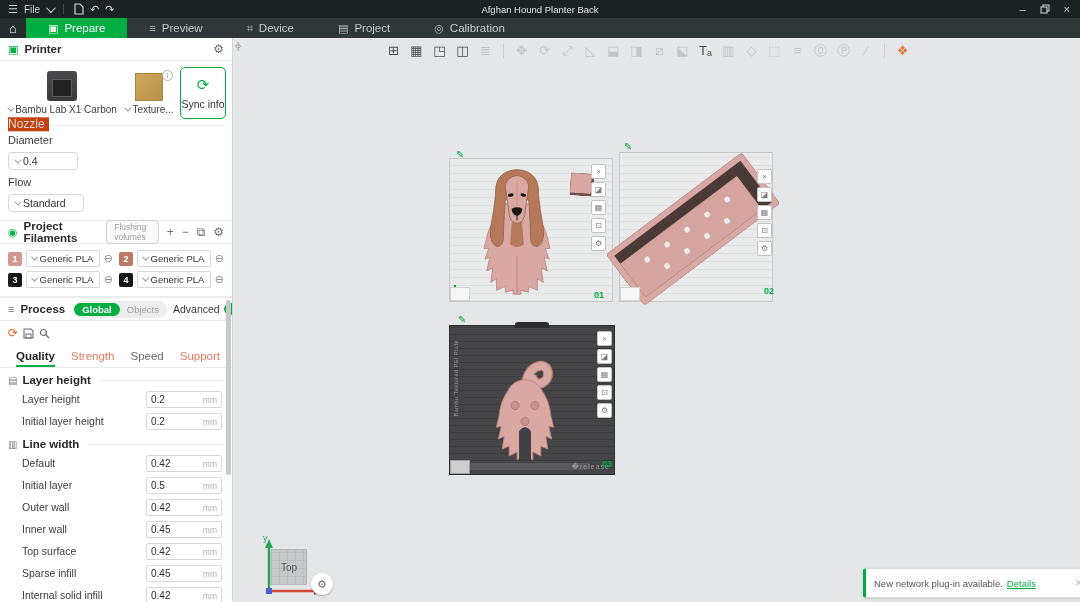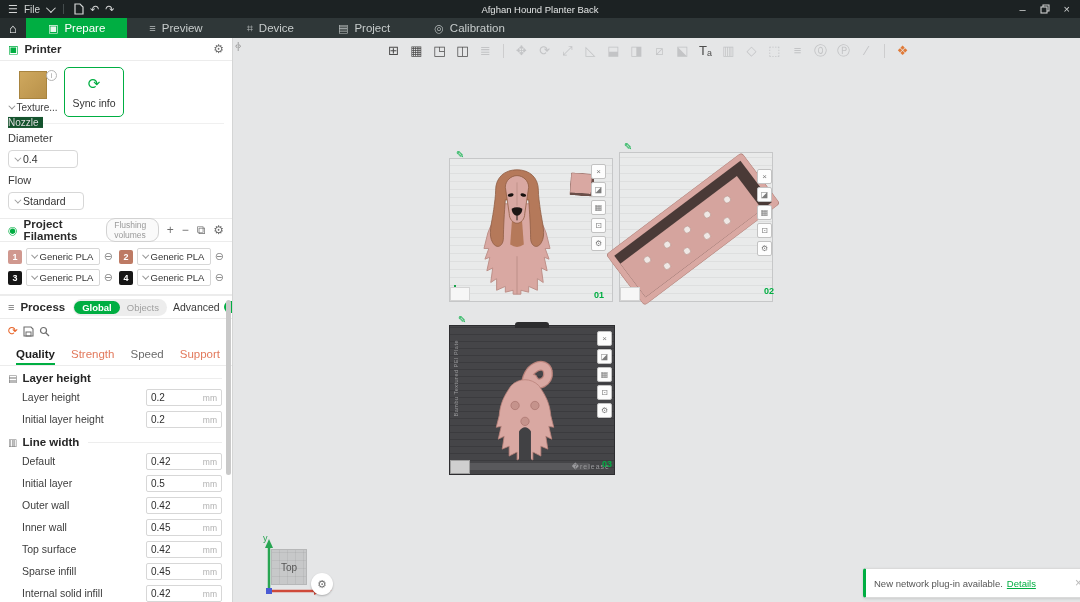--- a/index.html
+++ b/index.html
@@ -48,28 +48,28 @@
   #printer-img{width:30px;height:30px;background:linear-gradient(#4a4a4c,#39393b);border-radius:3px;position:relative;}
   #printer-img::after{content:"";position:absolute;left:5px;top:8px;right:5px;bottom:4px;background:#222;border:1px solid #5c5c5e;}
   #plate-img{width:26px;height:26px;background:linear-gradient(135deg,#cfa85e,#b8914a);border:1px solid #a8843f;}
   .card-label{font-size:10px;color:#404040;display:flex;align-items:center;gap:3px;white-space:nowrap;}
   .card-label .chev{width:4px;height:4px;border-width:1px;color:#8a8a8a;}
   .info-badge{position:absolute;top:2px;right:2px;width:9px;height:9px;border:1px solid #b5b5b5;border-radius:50%;color:#9a9a9a;font-size:7px;line-height:9px;text-align:center;}
   #sync-btn{width:58px;border:1px solid #00ae42;border-radius:5px;display:flex;flex-direction:column;align-items:center;justify-content:center;gap:4px;background:#fff;}
   #sync-btn .sync-icon{color:#00ae42;font-size:15px;}
   #sync-btn .sync-label{font-size:10.5px;color:#333;}
   #nozzle-group{margin:2px 8px 0 8px;border-top:1px solid #f0f0f0;position:relative;padding-top:6px;}
-  #nozzle-label{position:absolute;top:-1px;left:0;font-size:10px;color:#dcdcdc;background:#14532d;padding-right:4px;transform:translateY(-55%);}
+  #nozzle-label{position:absolute;top:-1px;left:0;font-size:12px;color:#dcdcdc;background:#c2410c;padding-right:4px;transform:translateY(-55%);}
   #nozzle-row{display:flex;align-items:flex-start;gap:6px;padding:2px 0 8px 0;flex-direction:column;}
   .inline-label{font-size:11px;color:#3a3a3a;}
   .select-box{display:flex;align-items:center;gap:4px;border:1px solid #d7d7d7;border-radius:4px;height:16px;padding:0 5px;background:#fff;font-size:10.5px;color:#333;}
   .select-box .chev{width:4px;height:4px;border-width:1px;color:#9a9a9a;flex:none;}
   #diameter-box{width:58px;}
   #flow-box{width:64px;}
-  .pill-tag{border:1px solid #d2d2d2;border-radius:9px;color:#9a9a9a;font-size:8.5px;padding:1px 7px;background:#fafafa;}
+  .pill-tag{border:1px solid #d2d2d2;border-radius:4px;color:#9a9a9a;font-size:8.5px;padding:1px 7px;background:#fafafa;}
   .mini-op{color:#6e6e6e;font-size:12px;}
   #filament-grid{display:grid;grid-template-columns:1fr 1fr;gap:4px 6px;padding:6px 8px 8px 8px;border-bottom:1px solid #ececec;}
   .fil-row{display:flex;align-items:center;gap:4px;}
   .fil-badge{width:14px;height:14px;border-radius:2px;color:#fff;font-size:9px;font-weight:bold;display:flex;align-items:center;justify-content:center;flex:none;}
   .fil-select{flex:1;display:flex;align-items:center;gap:4px;border:1px solid #d7d7d7;border-radius:2px;height:15px;padding:0 4px;font-size:9.5px;color:#333;background:#fff;min-width:0;}
   .fil-select .chev{width:3.5px;height:3.5px;border-width:1px;color:#9a9a9a;flex:none;}
   .fil-remove{color:#8b8b8b;font-size:11px;flex:none;}
   #process-header{border-top:1px solid #ececec;}
   #scope-toggle{display:flex;align-items:center;background:#ededed;border-radius:9px;height:15px;padding:1px;}
   #scope-global{background:#00ae42;color:#fff;border-radius:8px;font-size:9.5px;padding:1px 8px;font-weight:bold;}
@@ -212,20 +212,27 @@
 
     <div class="side-header">
       <span class="sh-icon">▣</span>
       <span class="sh-title">Printer</span>
       <span class="sh-right">
           <span class="gear">⚙</span>
         </span>
     </div>
 
     <div id="printer-cards">
+      <div class="dev-card" id="printer-card">
+        <div id="printer-img"></div>
+        <div class="card-label">
+            <span class="chev"></span>
+            <span>Bambu Lab X1 Carbon</span>
+          </div>
+      </div>
       <div class="dev-card" id="plate-card">
         <span class="info-badge">i</span>
         <div id="plate-img"></div>
         <div class="card-label">
             <span class="chev"></span>
             <span>Texture...</span>
           </div>
       </div>
       <div id="sync-btn">
         <span class="sync-icon">⟳</span>

